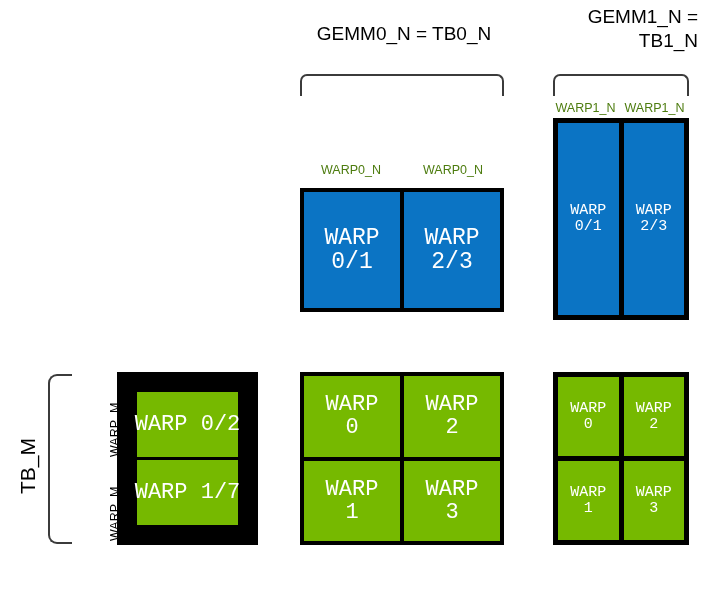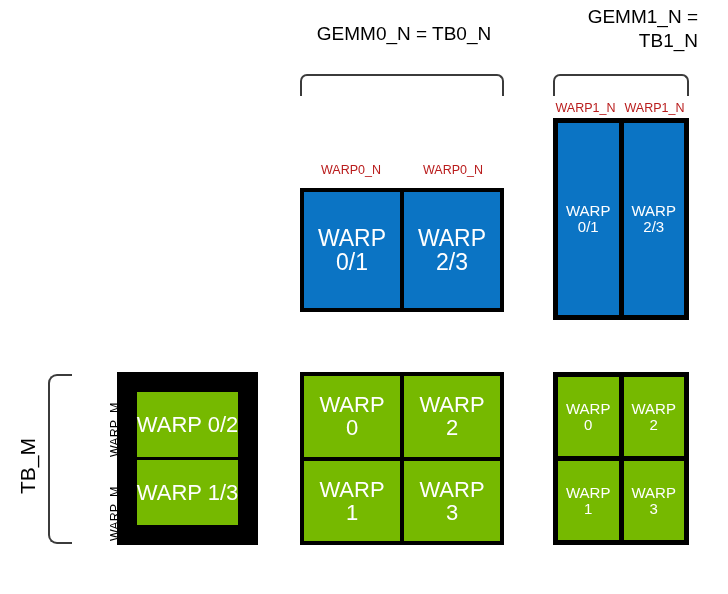--- a/index.html
+++ b/index.html
@@ -64,21 +64,21 @@
     box-sizing: border-box;
   }
   #bracket-tbm { left: 48px; top: 374px; width: 24px; height: 170px; }
 
   
   .collabel {
     font-size: 12.5px;
     line-height: 15px;
     text-align: center;
     white-space: pre;
-    color: #b91c1c;
+    color: #4d7c0f;
   }
   #lbl-warp0n-a { left: 300px; top: 163px; width: 102px; }
   #lbl-warp0n-b { left: 402px; top: 163px; width: 102px; }
   #lbl-warp1n-a { left: 551px; top: 101px; width: 69px; }
   #lbl-warp1n-b { left: 620px; top: 101px; width: 69px; }
 
   
   .rotlabel {
     font-size: 12.5px;
     white-space: pre;
@@ -151,21 +151,21 @@
   #block-green-mid .cell { flex: 1; font-size: 22px; }
 
   
   #block-green-right {
     left: 553px; top: 372px; width: 136px; height: 173px;
     padding: 5px; gap: 5px;
   }
   #block-green-right .col { flex: 1; gap: 5px; }
   #block-green-right .cell { flex: 1; font-size: 15px; }
 
-  .line2 { display: block; }
+  .line2 { display: block; font-family: Liberation Mono, monospace; }
 </style>
 </head>
 <body>
 
 <div class="canvas">
 
   <div class="abs title" id="title-gemm0">GEMM0_N = TB0_N</div>
 
   <div class="abs title" id="title-gemm1">GEMM1_N =
 TB1_N</div>
@@ -204,21 +204,21 @@
       <span class="line2">WARP</span>
       <span class="line2">2/3</span>
     </div>
   </div>
 
   <div class="abs block" id="block-green-left">
     <div class="cell green">
       <span class="line2">WARP 0/2</span>
     </div>
     <div class="cell green">
-      <span class="line2">WARP 1/3</span>
+      <span class="line2">WARP 1/7</span>
     </div>
   </div>
 
   <div class="abs block" id="block-green-mid">
     <div class="col">
       <div class="cell green">
         <span class="line2">WARP</span>
         <span class="line2">0</span>
       </div>
       <div class="cell green">

